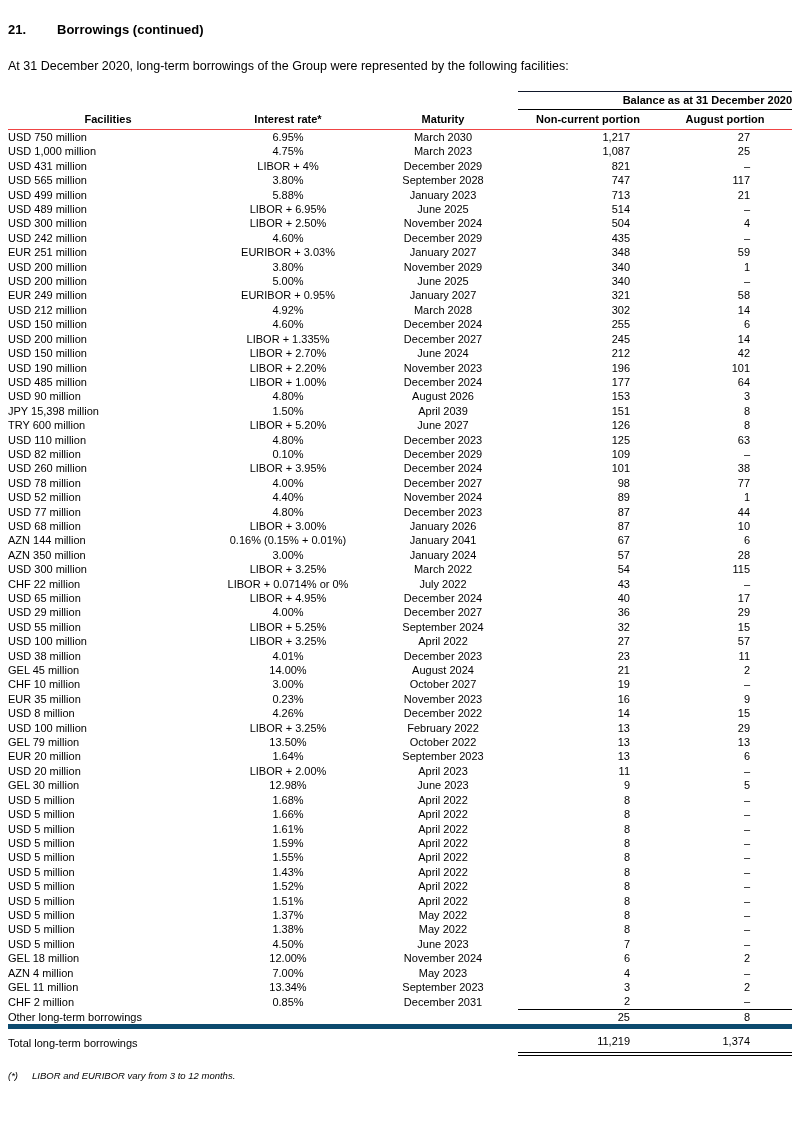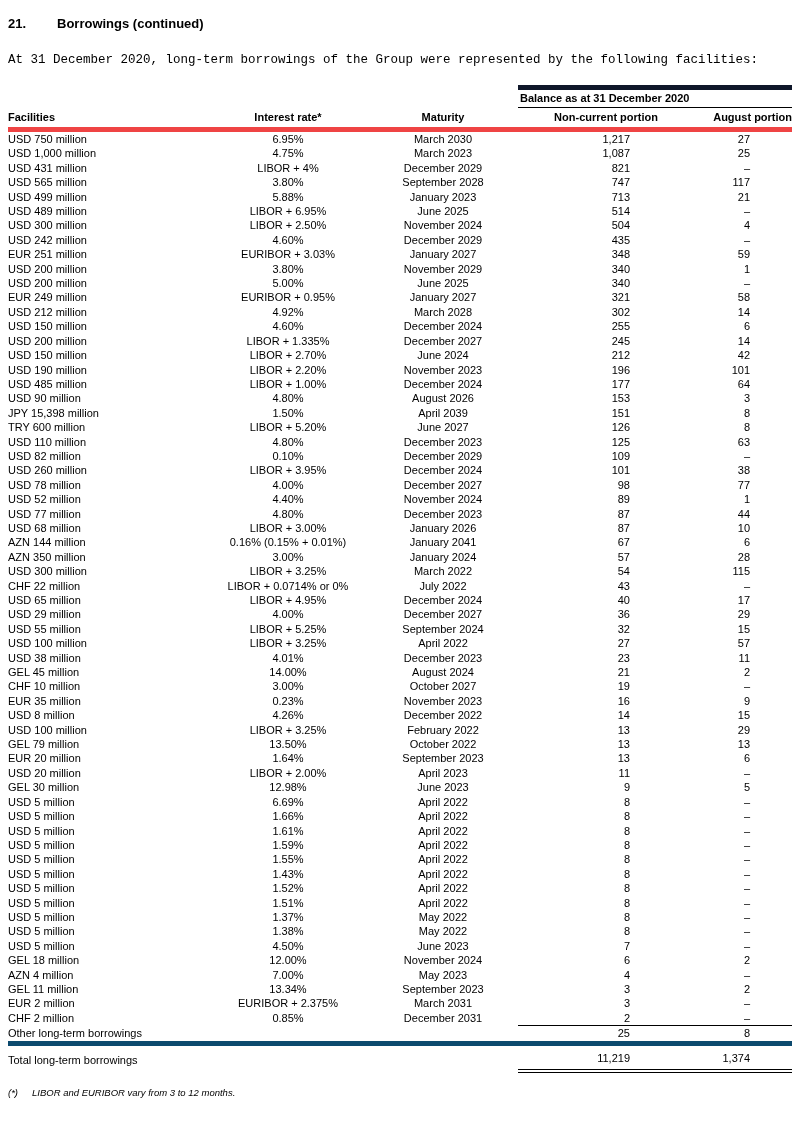--- a/index.html
+++ b/index.html
@@ -5,43 +5,43 @@
   * { margin:0; padding:0; box-sizing:border-box; }
   html,body { background:#ffffff; }
   body {
     width:800px; height:1146px; overflow:hidden;
     color:#000;
     font-family:"Liberation Sans", sans-serif;
     -webkit-font-smoothing:antialiased;
   }
   .page { padding:10px 8px 0 8px; }
 
-  .heading { font-size:13px; font-weight:bold; margin-top:6px; }
+  .heading { font-size:13px; font-weight:bold; margin-top:12px; }
   .heading .num { display:inline-block; width:49px; }
 
-  .intro { font-size:12.5px; margin-top:22px;font-family:Liberation Mono, monospace; }
+  .intro { font-size:12.5px; margin-top:22px; }
 
   table.borrowings {
     width:784px; margin-top:18px;
     border-collapse:collapse; table-layout:fixed;
   }
   col.w0 { width:200px; }
   col.w1 { width:160px; }
   col.w2 { width:150px; }
   col.w3 { width:140px; }
   col.w4 { width:134px; }
 
   th, td { font-size:11px; vertical-align:bottom; white-space:nowrap; overflow:hidden; }
   thead th { font-weight:bold; line-height:13px; }
 
   th.balance-hdr {
-    border-top:5px solid #0f172a; border-bottom:1px solid #000;
-    text-align:left; padding:2px 0 2px 2px;
+    border-top:1px solid #0f172a; border-bottom:1px solid #000;
+    text-align:right; padding:2px 0 2px 2px;
   }
-  tr.col-headers th { border-bottom:5px solid #ef4444; padding:3px 0 3px 0; }
+  tr.col-headers th { border-bottom:1px solid #ef4444; padding:3px 0 3px 0;text-align:center; }
 
   .c0 { text-align:left; }
   .c1 { text-align:center; }
   .c2 { text-align:center; }
   .c3 { text-align:right; }
   .c4 { text-align:right; }
   th.c3 { padding-right:13px; }
   th.c4 { padding-right:24px; }
   td.c3 { padding-right:28px; }
   td.c4 { padding-right:42px; }
@@ -410,21 +410,21 @@
         </tr>
         <tr>
           <td class="c0">GEL 30 million</td>
           <td class="c1">12.98%</td>
           <td class="c2">June 2023</td>
           <td class="c3">9</td>
           <td class="c4">5</td>
         </tr>
         <tr>
           <td class="c0">USD 5 million</td>
-          <td class="c1">6.69%</td>
+          <td class="c1">1.68%</td>
           <td class="c2">April 2022</td>
           <td class="c3">8</td>
           <td class="c4">–</td>
         </tr>
         <tr>
           <td class="c0">USD 5 million</td>
           <td class="c1">1.66%</td>
           <td class="c2">April 2022</td>
           <td class="c3">8</td>
           <td class="c4">–</td>
@@ -505,27 +505,20 @@
           <td class="c2">May 2023</td>
           <td class="c3">4</td>
           <td class="c4">–</td>
         </tr>
         <tr>
           <td class="c0">GEL 11 million</td>
           <td class="c1">13.34%</td>
           <td class="c2">September 2023</td>
           <td class="c3">3</td>
           <td class="c4">2</td>
-        </tr>
-        <tr>
-          <td class="c0">EUR 2 million</td>
-          <td class="c1">EURIBOR + 2.375%</td>
-          <td class="c2">March 2031</td>
-          <td class="c3">3</td>
-          <td class="c4">–</td>
         </tr>
         <tr>
           <td class="c0">CHF 2 million</td>
           <td class="c1">0.85%</td>
           <td class="c2">December 2031</td>
           <td class="c3">2</td>
           <td class="c4">–</td>
         </tr>
         <tr>
           <td class="c0">Other long-term borrowings</td>

